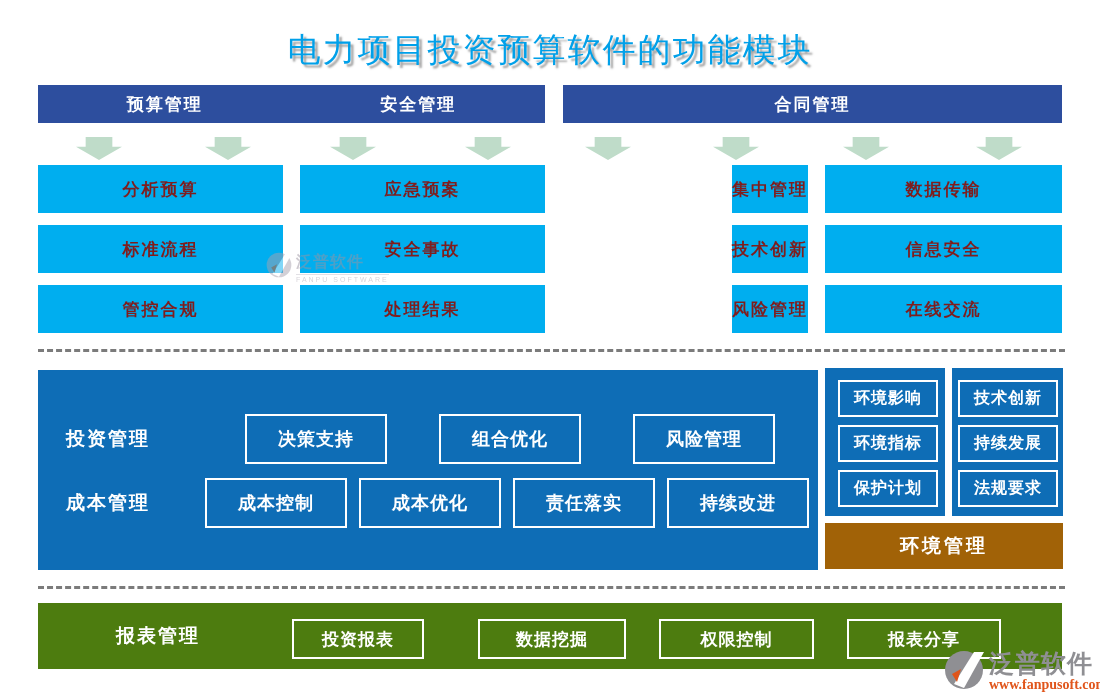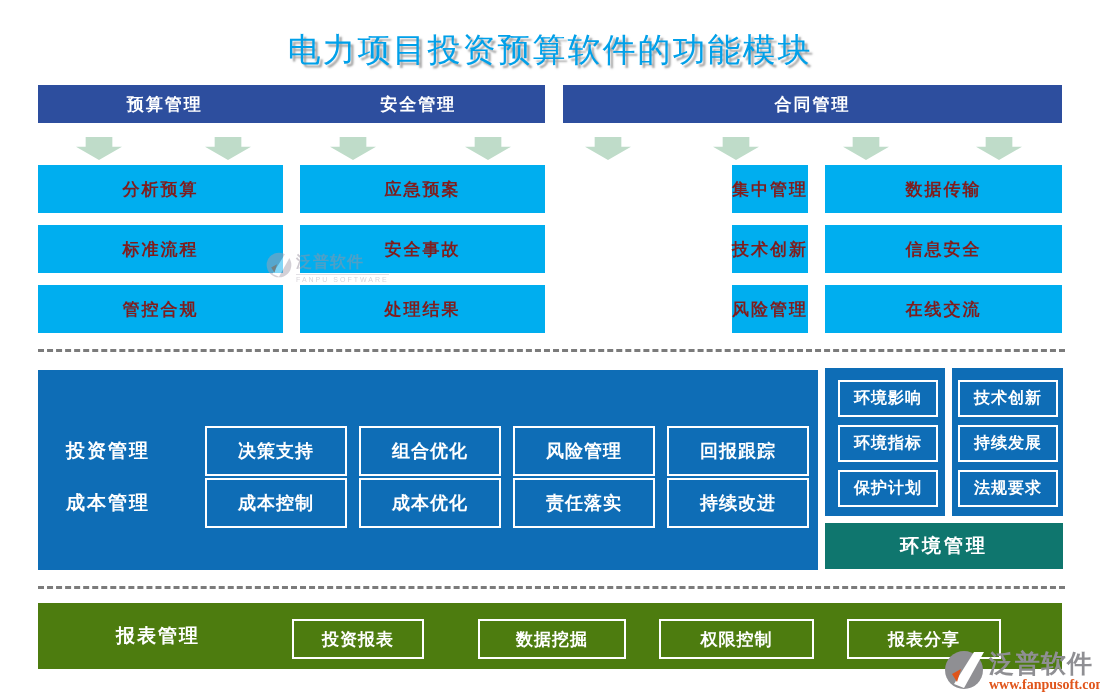--- a/index.html
+++ b/index.html
@@ -46,21 +46,21 @@
     color:#fff;font-size:18px;font-weight:bold;letter-spacing:1px;
   }
   
   .env-col{background:#0E6DB6;top:368px;height:148px;}
   .ebox{
     position:absolute;width:100px;height:37px;border:2px solid #fff;box-sizing:border-box;
     display:flex;align-items:center;justify-content:center;
     color:#fff;font-size:16px;font-weight:bold;letter-spacing:1px;
   }
   .env-footer{
-    left:825px;top:523px;width:238px;height:46px;background:#0f766e;
+    left:825px;top:523px;width:238px;height:46px;background:#a16207;
     display:flex;align-items:center;justify-content:center;
     color:#fff;font-size:19px;font-weight:bold;letter-spacing:3px;
   }
   
   .gray-bar{left:38px;top:603px;width:1024px;height:66px;background:#4d7c0f;}
   .gray-bar .glabel{
     position:absolute;left:40px;top:0;width:160px;height:66px;
     display:flex;align-items:center;justify-content:center;
     color:#fff;font-size:19px;font-weight:bold;letter-spacing:2px;
   }
@@ -132,21 +132,21 @@
     <div class="wm-text" style="margin-left:4px;">
       <div class="wm-name">泛普软件</div>
       <div class="wm-sub">FANPU SOFTWARE</div>
     </div>
   </div>
 
   <div class="abs dash" style="top:349px;"></div>
   <div class="abs dash" style="top:586px;"></div>
 
   <div class="abs panel">
-    <div class="mrow" style="top:56px;">
+    <div class="mrow" style="top:44px;gap:40px;">
       <div class="rlabel">投资管理</div>
       <div class="pbox">决策支持</div>
       <div class="pbox">组合优化</div>
       <div class="pbox">风险管理</div>
       <div class="pbox">回报跟踪</div>
     </div>
     <div class="mrow" style="top:108px;">
       <div class="rlabel">成本管理</div>
       <div class="pbox">成本控制</div>
       <div class="pbox">成本优化</div>

